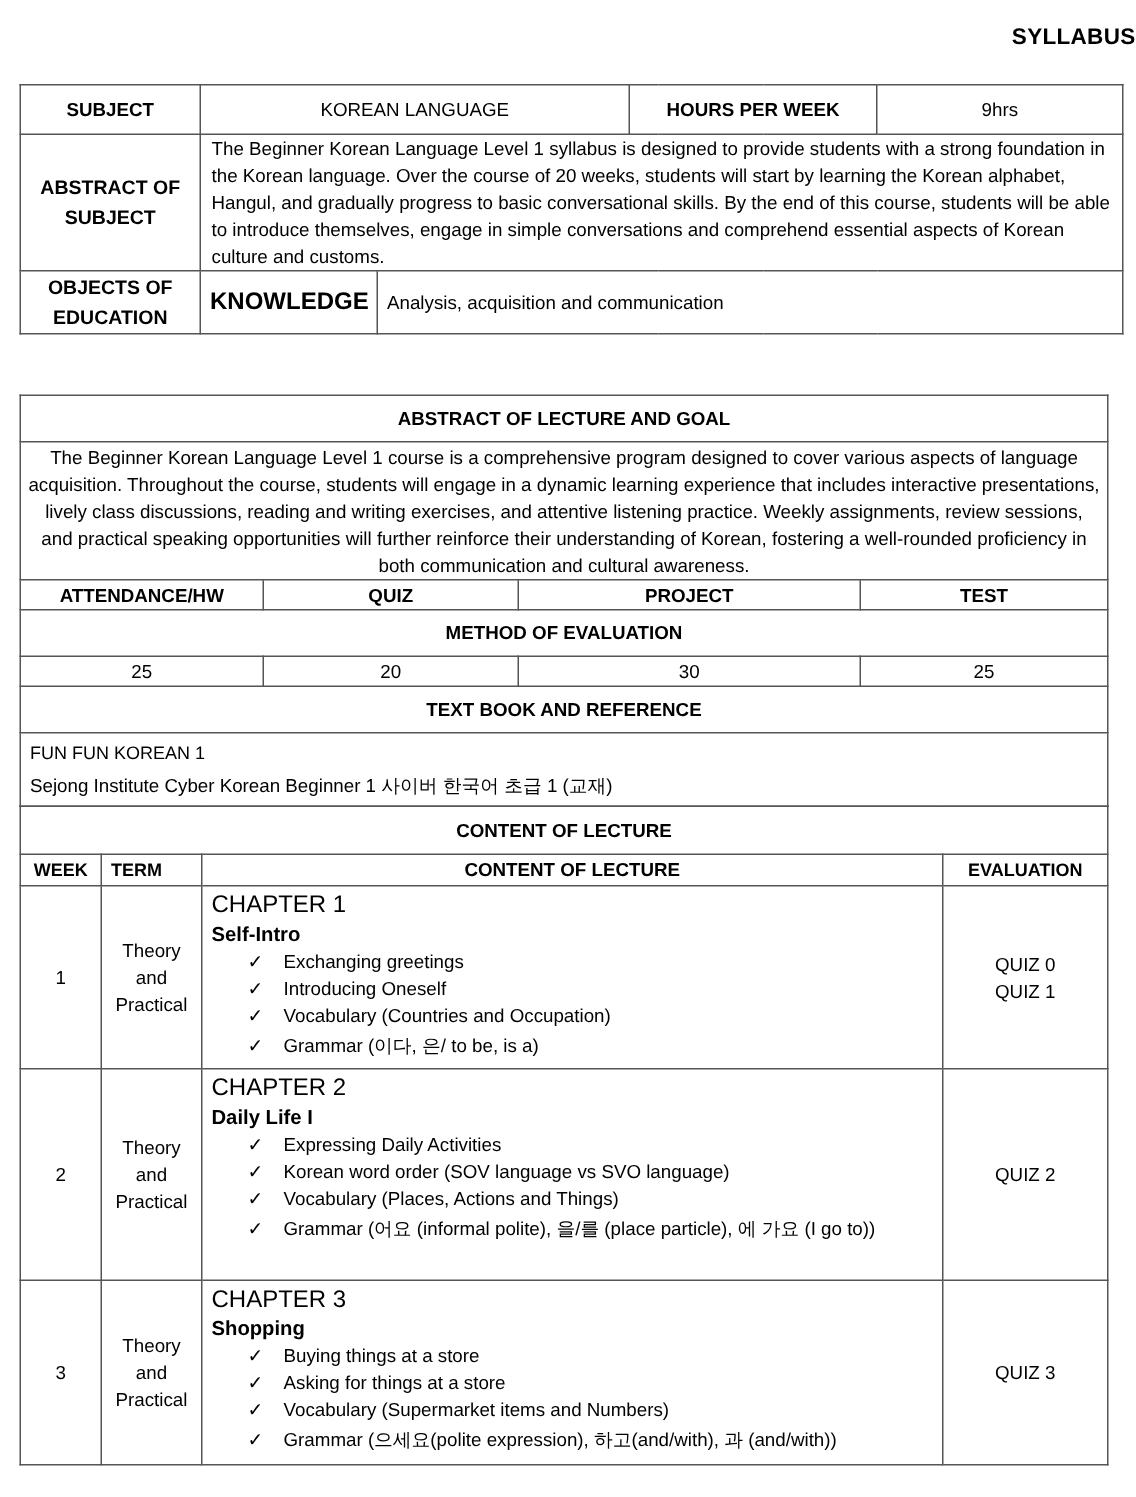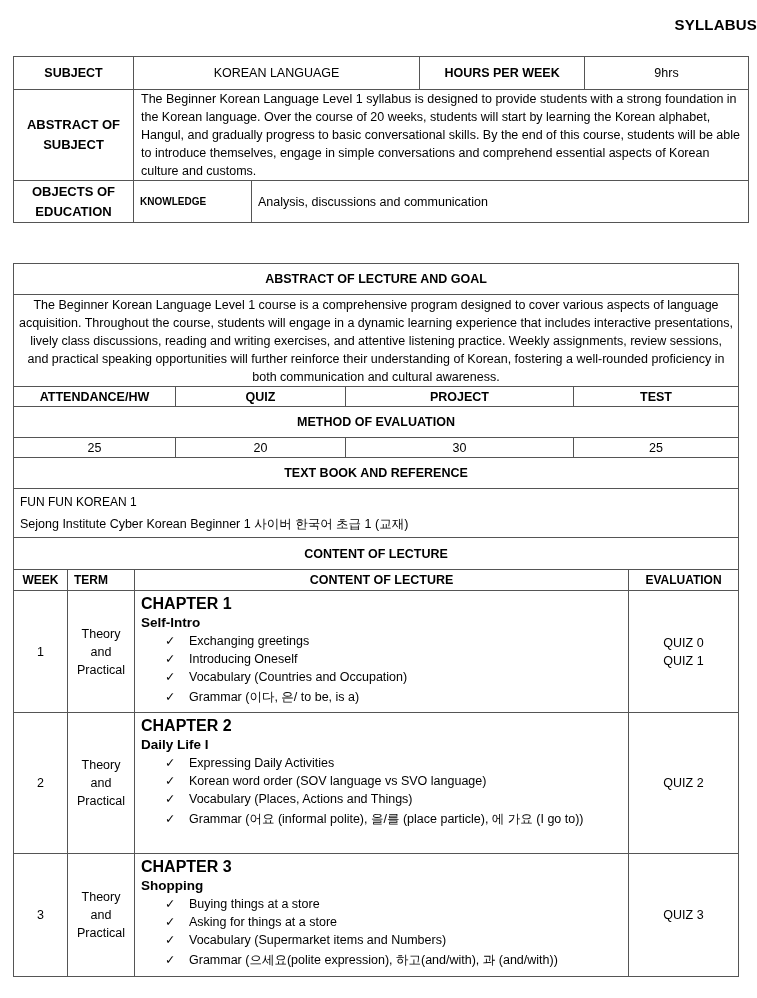--- a/index.html
+++ b/index.html
@@ -11,21 +11,21 @@
     position: absolute; top: 16px; left: 0; width: 757px; text-align: right;
     font-weight: bold; font-size: 15px; letter-spacing: 0.2px;
   }
   table { border-collapse: collapse; table-layout: fixed; position: absolute; left: 13px; width: 725px; }
   td { border: 1px solid #555; padding: 0 6px; vertical-align: middle; }
   .b { font-weight: bold; }
   .c { text-align: center; }
   .l { text-align: left; }
   .para { line-height: 18px; }
   .sec { text-align: center; font-weight: bold; height: 30px; }
-  .chap { font-weight: bold; font-size: 16px; line-height: 20px; margin-top: 2px; }
+  .chap { font-weight: normal; font-size: 16px; line-height: 20px; margin-top: 2px; }
   .topic { font-weight: bold; font-size: 13.5px; line-height: 18px; }
   ul.checks { list-style: none; margin: 0; padding: 0 0 0 24px; }
   ul.checks li { line-height: 18px; position: relative; padding-left: 24px; }
   ul.checks li .ck { position: absolute; left: 0; top: 0; }
   ul.checks li.g { line-height: 19px; margin-top: 2px; }
   .evalcell div { line-height: 18px; }
 </style>
 </head>
 <body>
 
@@ -54,22 +54,22 @@
       <div>ABSTRACT OF</div>
       <div>SUBJECT</div>
     </td>
     <td colspan="7" class="l para" style="padding:0 6px 0 7px;">The Beginner Korean Language Level 1 syllabus is designed to provide students with a strong foundation in the Korean language. Over the course of 20 weeks, students will start by learning the Korean alphabet, Hangul, and gradually progress to basic conversational skills. By the end of this course, students will be able to introduce themselves, engage in simple conversations and comprehend essential aspects of Korean culture and customs.</td>
   </tr>
   <tr style="height:42px;">
     <td class="b c" style="line-height:20px;font-size:13px;">
       <div>OBJECTS OF</div>
       <div>EDUCATION</div>
     </td>
-    <td class="b l" style="font-size:10px;width:88px;">KNOWLEDGE</td>
-    <td colspan="6" class="l">Analysis, discussions and communication</td>
+    <td class="b l" style="font-size:16px;width:88px;">KNOWLEDGE</td>
+    <td colspan="6" class="l">Analysis, acquisition and communication</td>
   </tr>
 </tbody>
   </table>
 
 <table style="top:263px;">
   <colgroup>
     <col style="width:162px">
       <col style="width:170px">
       <col style="width:228px">
       <col style="width:165px">

